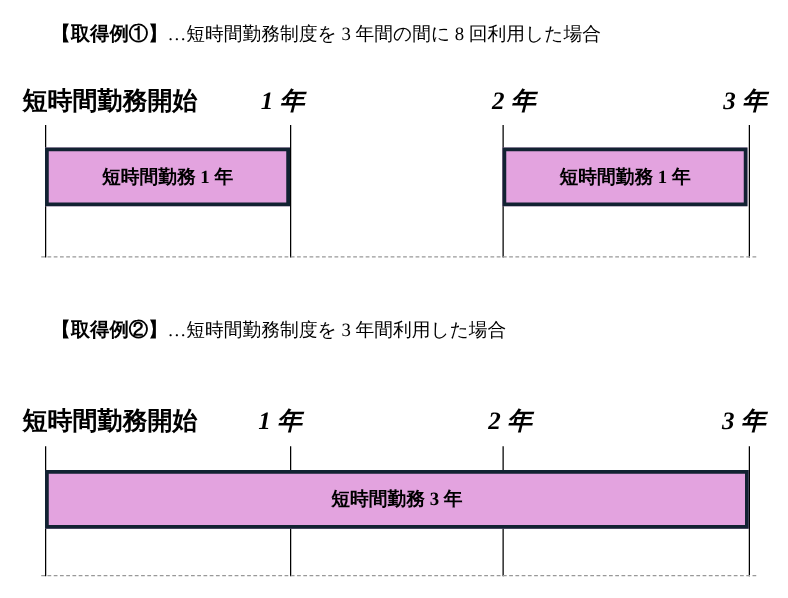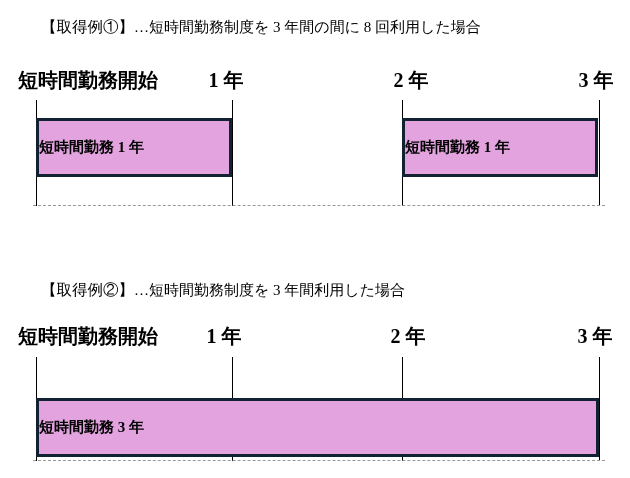--- a/index.html
+++ b/index.html
@@ -16,53 +16,54 @@
     color: var(--text, #000000);
     overflow: hidden;
   }
   .title {
     position: absolute;
     left: 41px;
     font-size: 15px;
     white-space: nowrap;
   }
   .title .tag {
-    font-weight: normal;
+    font-weight: bold;
     font-size: 15.5px;
   }
   .axis-label {
     position: absolute;
     font-size: 20px;
     font-weight: bold;
     white-space: nowrap;
   }
   .tick-label {
     transform: translateX(-50%);
+    font-style: italic;
   }
   .vline {
     position: absolute;
     width: 1px;
     background: var(--tick_line, #000000);
   }
   .baseline {
     position: absolute;
     left: 33px;
     width: 572px;
     height: 0;
     border-top: 1px dashed var(--baseline_dash, #999999);
   }
   .period-box {
     position: absolute;
     box-sizing: border-box;
-    height: 59px;
+    height: 47px;
     background: var(--box_fill, #e3a3df);
     border: 3px solid var(--box_border, #122232);
     display: flex;
     align-items: center;
-    justify-content: flex-start;
+    justify-content: center;
   }
   .period-box .box-label {
     font-size: 15px;
     font-weight: bold;
     white-space: nowrap;
   }
 </style>
 </head>
 <body>
 
@@ -84,33 +85,33 @@
 
   <div class="period-box" style="left:36px; top:118px; width:196px;">
     <span class="box-label">短時間勤務 1 年</span>
   </div>
   <div class="period-box" style="left:402px; top:118px; width:196px;">
     <span class="box-label">短時間勤務 1 年</span>
   </div>
 
   <div class="baseline" style="top:205px;"></div>
 
-  <div class="title" style="top:280px;">
+  <div class="title" style="top:254px;">
     <span class="tag">【取得例②】</span><span>…短時間勤務制度を 3 年間利用した場合</span>
   </div>
 
   <div class="axis-label" style="left:18px; top:323px;">短時間勤務開始</div>
   <div class="axis-label tick-label" style="left:224px; top:323px;">1 年</div>
   <div class="axis-label tick-label" style="left:408px; top:323px;">2 年</div>
   <div class="axis-label tick-label" style="left:595px; top:323px;">3 年</div>
 
   <div class="vline" style="left:36px;  top:357px; height:104px;"></div>
   <div class="vline" style="left:232px; top:357px; height:104px;"></div>
   <div class="vline" style="left:402px; top:357px; height:104px;"></div>
   <div class="vline" style="left:599px; top:357px; height:104px;"></div>
 
-  <div class="period-box" style="left:36px; top:376px; width:563px;margin-top:22px;">
+  <div class="period-box" style="left:36px; top:376px; width:563px;">
     <span class="box-label">短時間勤務 3 年</span>
   </div>
 
   <div class="baseline" style="top:460px;"></div>
 
 </div>
 
 </body></html>

